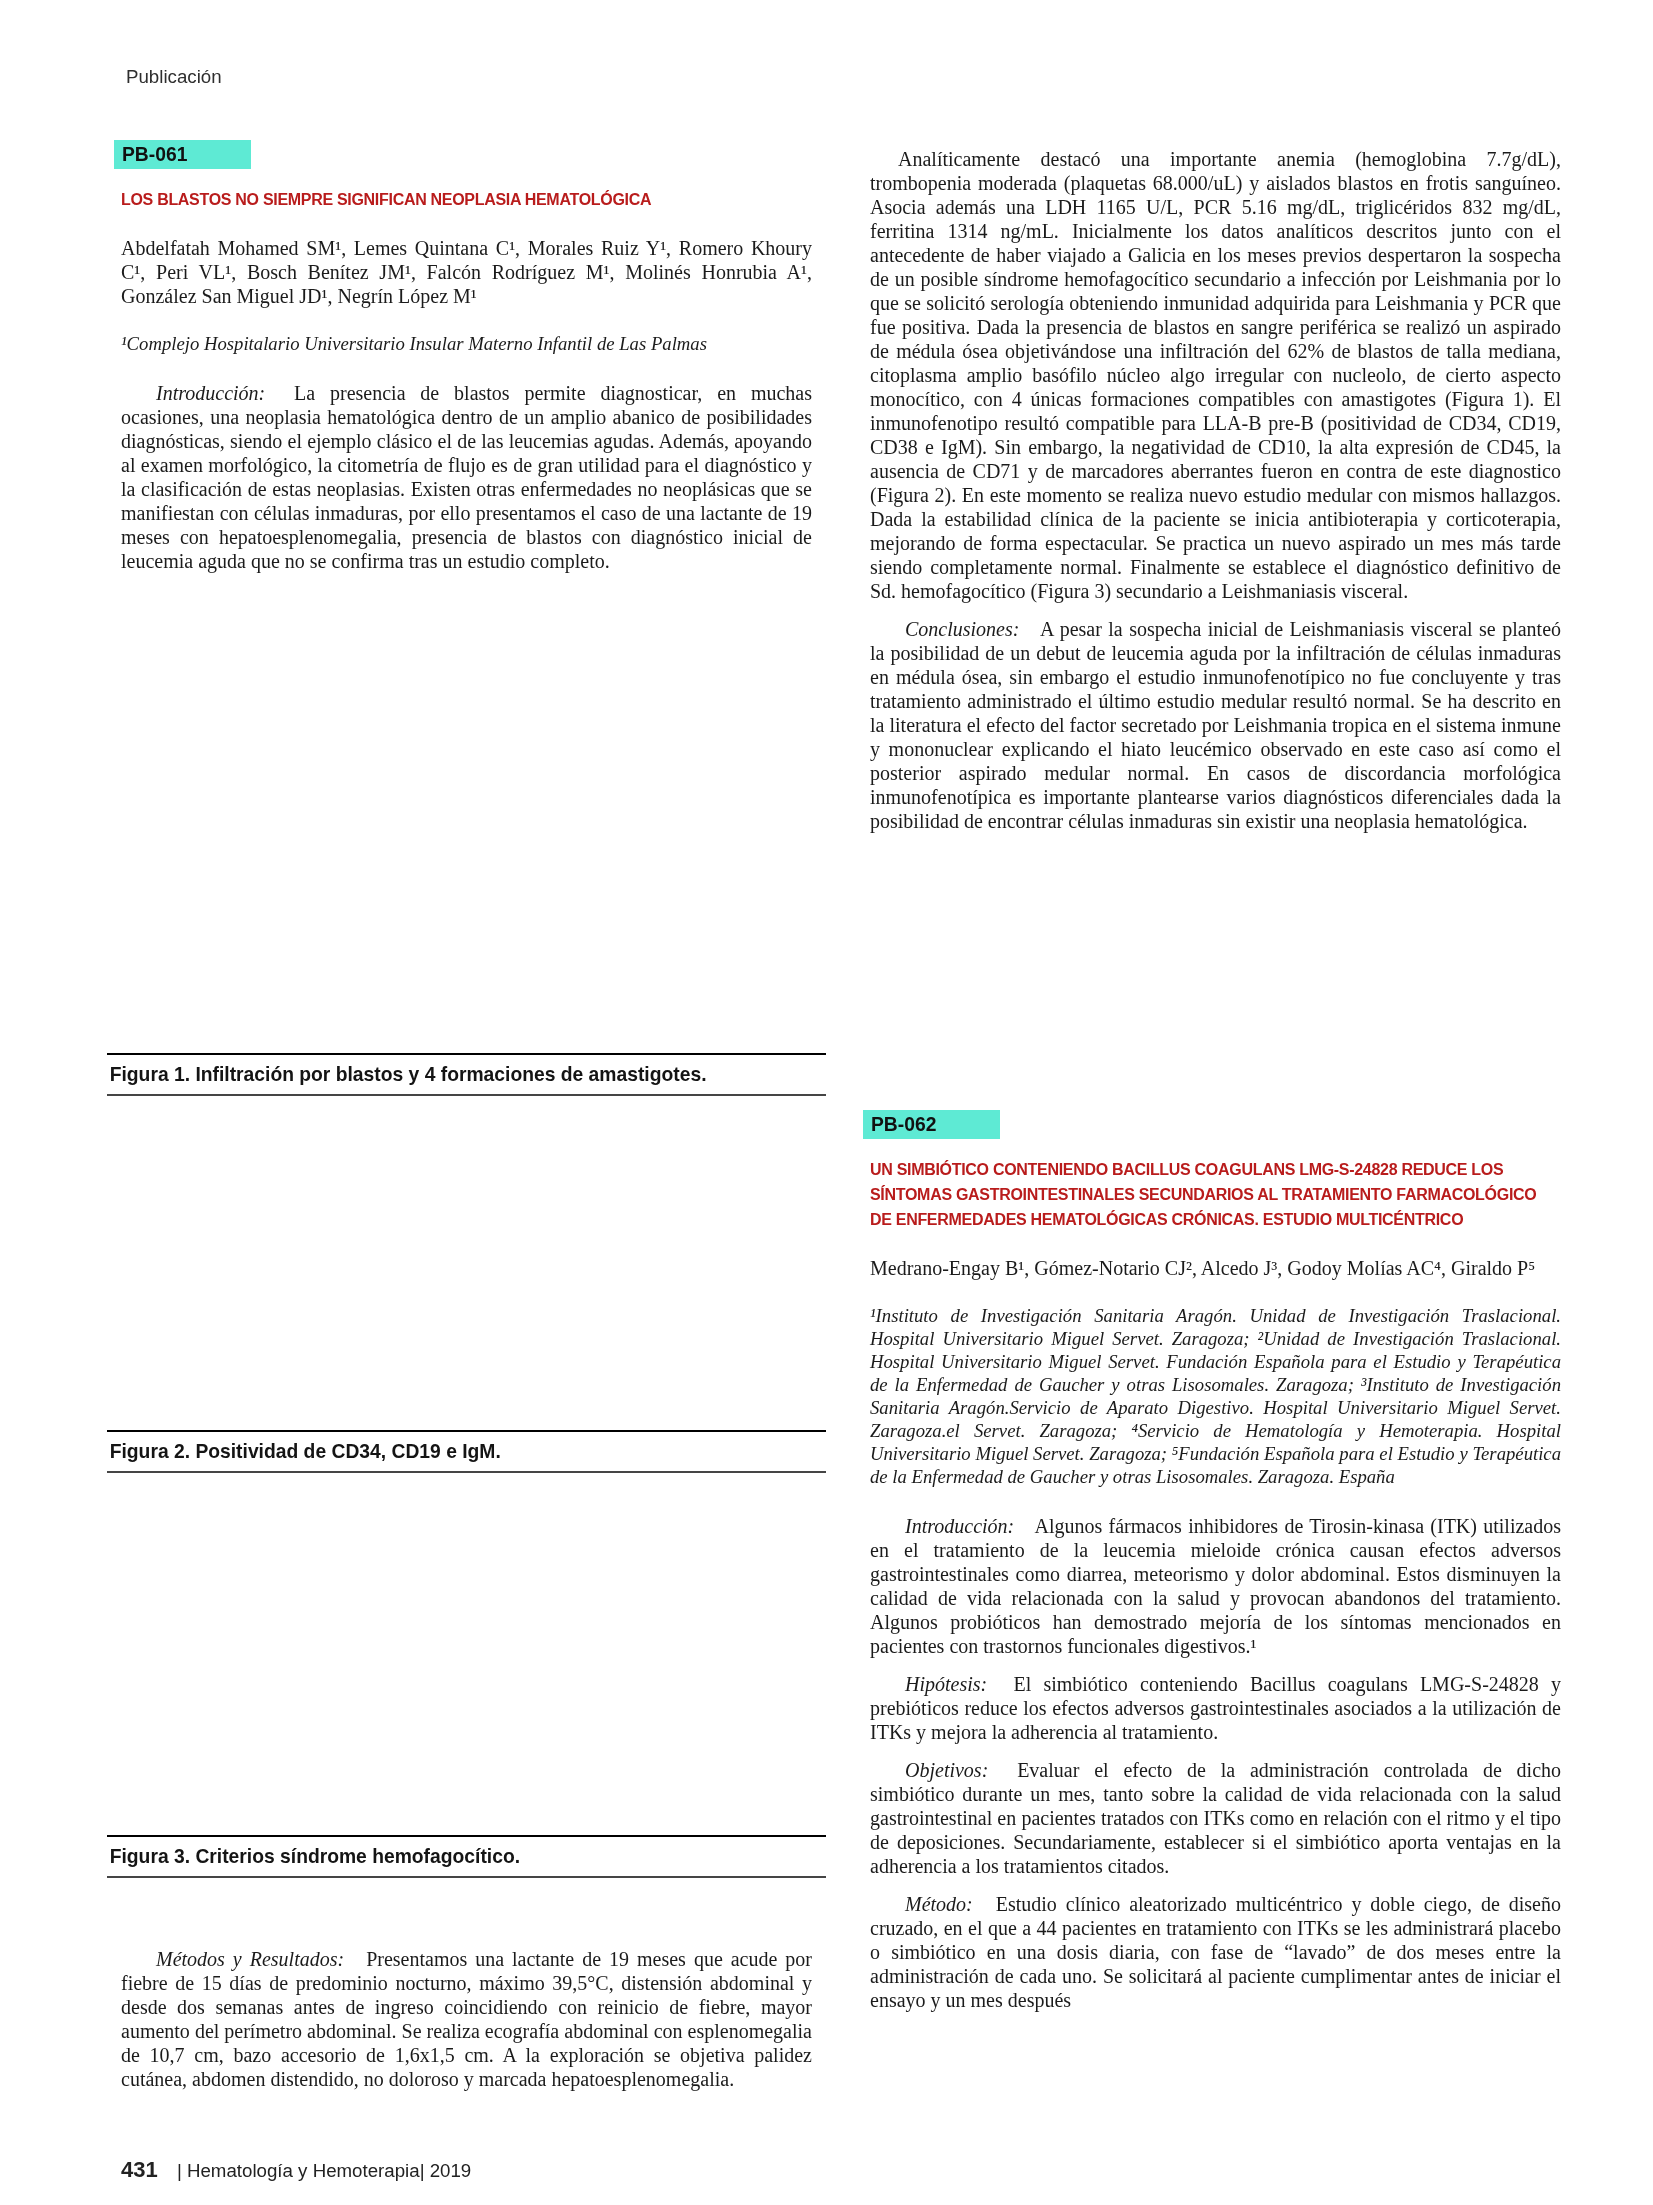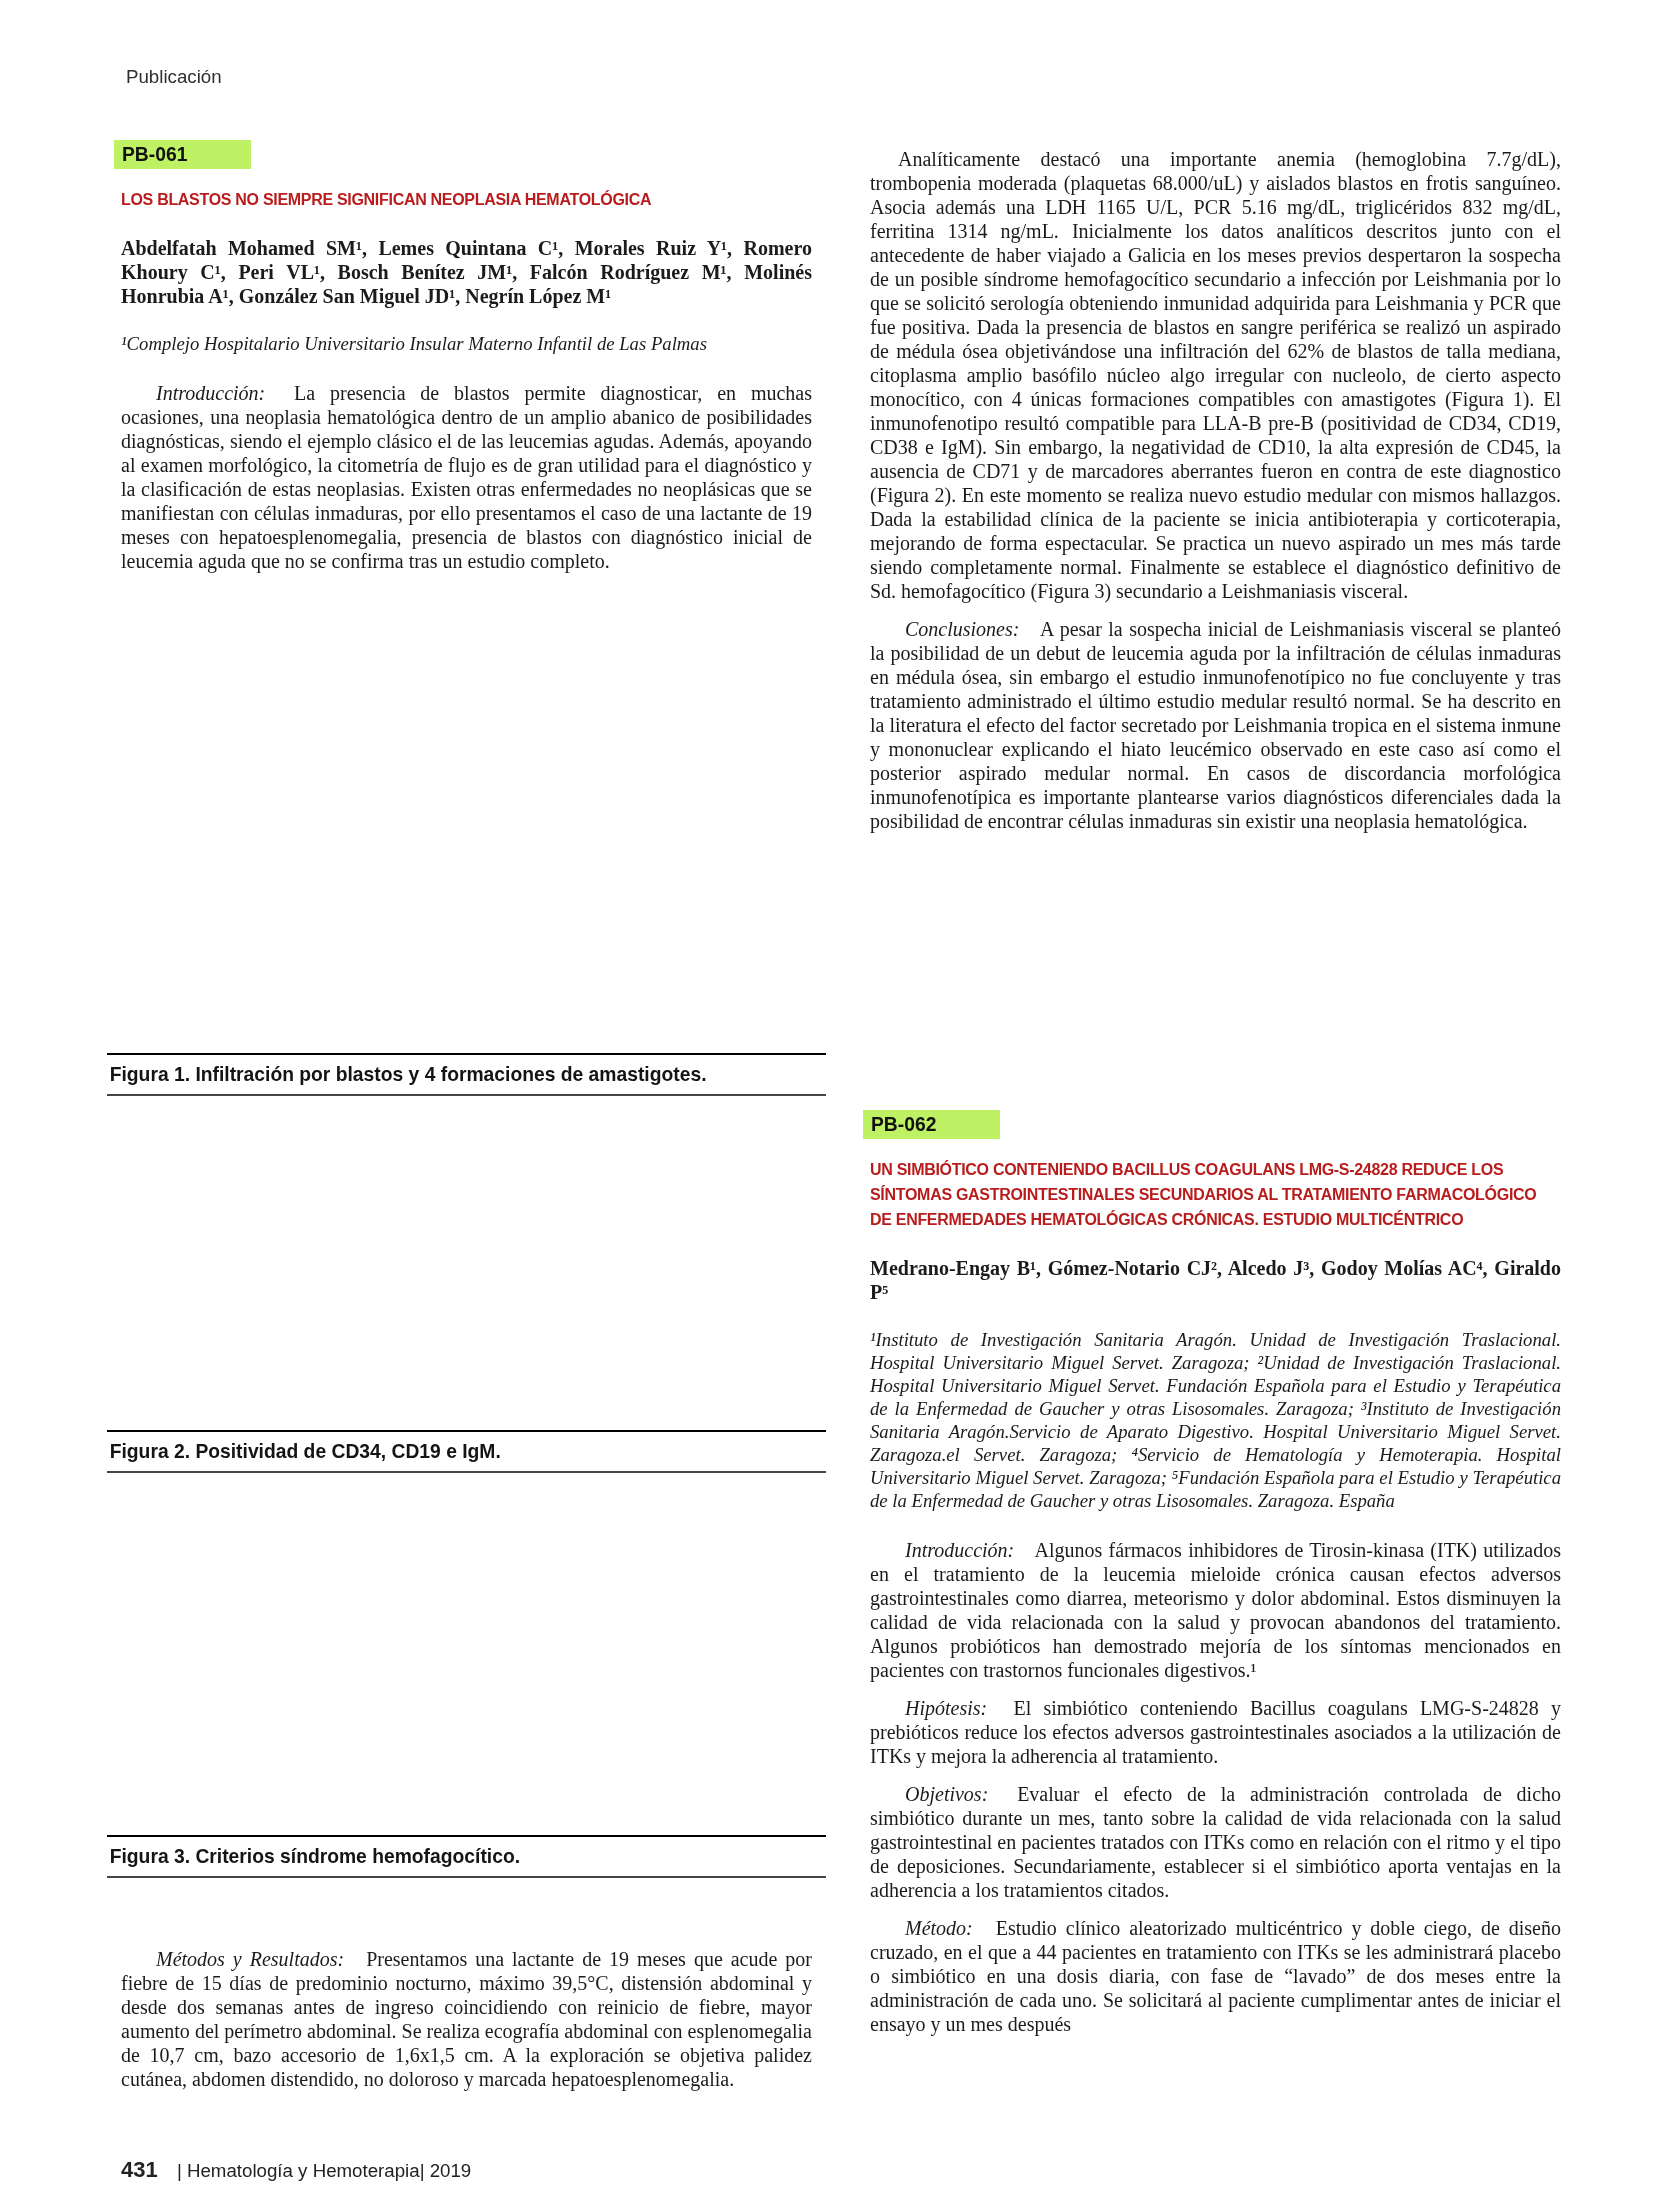--- a/index.html
+++ b/index.html
@@ -25,21 +25,21 @@
     position: absolute;
     top: 119px;
     width: 719px;
   }
   .col-left  { left: 93px;  height: 2054px; }
   .col-right { left: 842px; height: 2054px; }
 
   .badge {
     display: inline-block;
     min-width: 137px;
-    background: #bef264;
+    background: #5eead4;
     font-family: "Liberation Sans", sans-serif;
     font-weight: bold;
     font-size: 19.3px;
     line-height: 29px;
     padding: 0 6.7px 0 8px;
     color: #111111;
   }
   .abstract-title {
     margin-top: 10.7px;
     font-family: "Liberation Sans", sans-serif;
@@ -47,21 +47,20 @@
     font-size: 16px;
     line-height: 25px;
     letter-spacing: -0.3px;
     color: #b91c1c;
   }
   .authors {
     margin-top: 10.7px;
     font-size: 20px;
     line-height: 24px;
     text-align: justify;
-    font-weight: bold;
   }
   .affiliation {
     margin-top: 9.3px;
     font-style: italic;
     font-size: 18.7px;
     line-height: 23px;
     text-align: justify;
   }
   .para {
     font-size: 20px;

